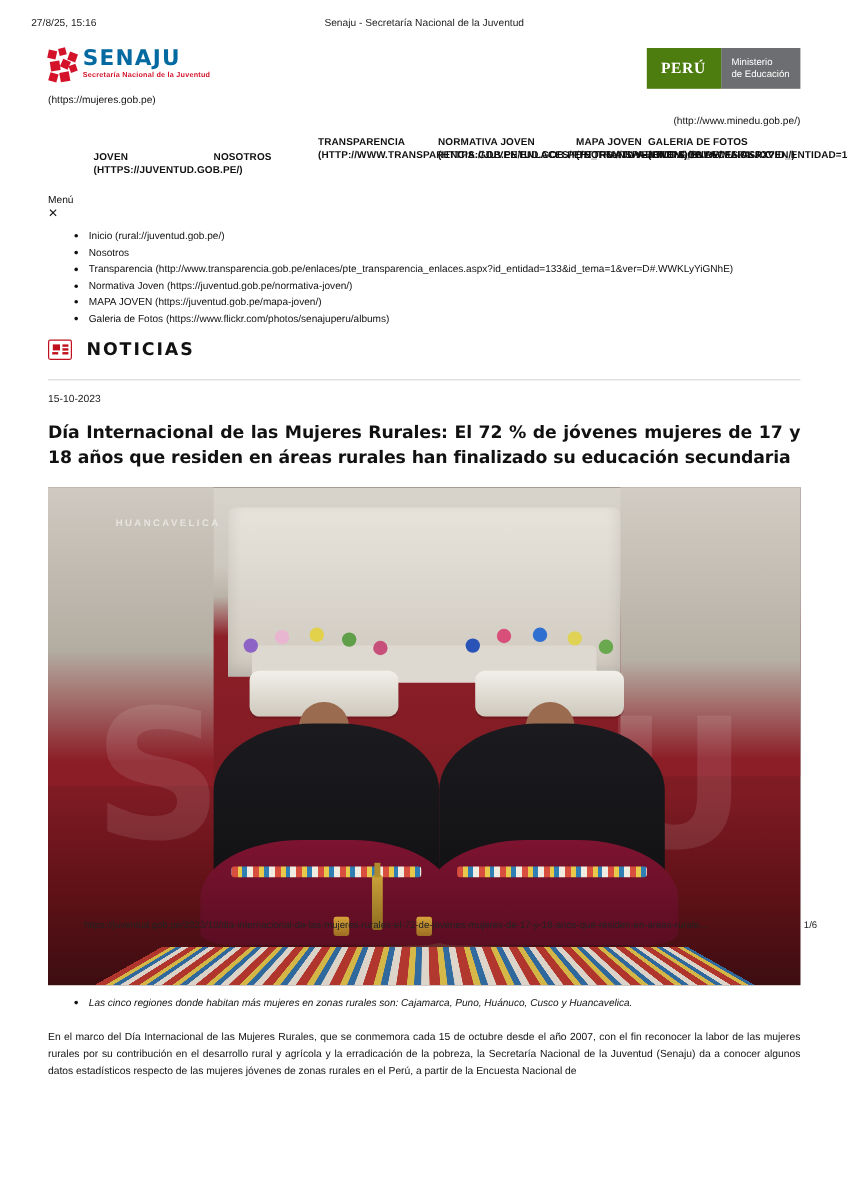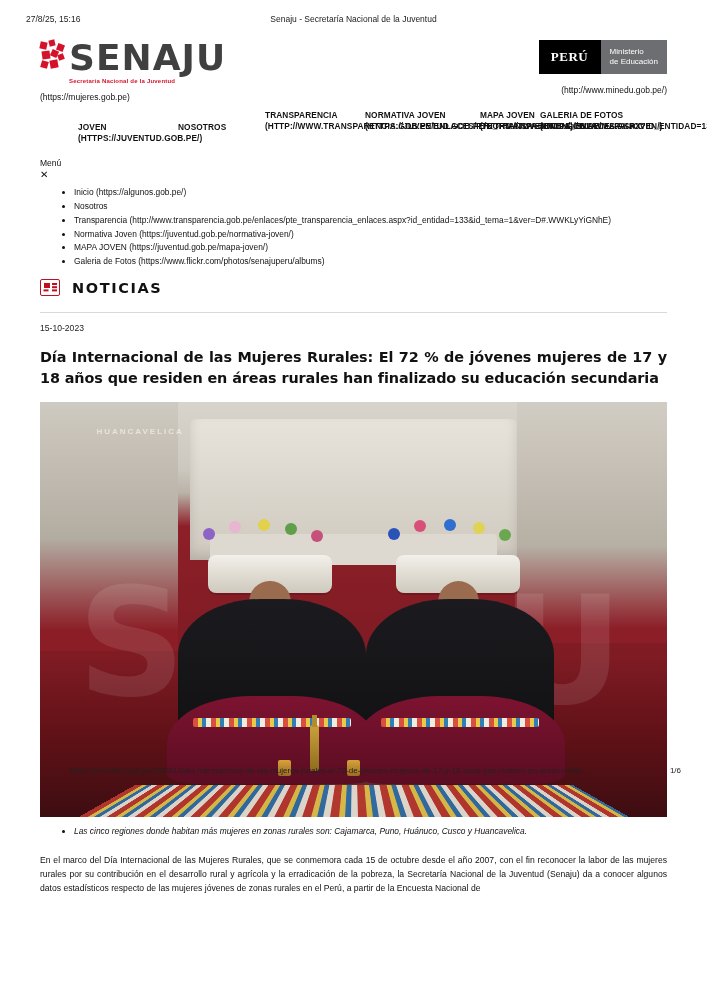--- a/index.html
+++ b/index.html
@@ -88,23 +88,23 @@
   .senaju-mark span:nth-child(2){left:9px;top:0px;width:6px;height:6px;transform:rotate(-14deg);}
   .senaju-mark span:nth-child(3){left:17px;top:4px;width:7px;height:7px;transform:rotate(20deg);}
   .senaju-mark span:nth-child(4){left:2px;top:11px;width:8px;height:8px;transform:rotate(-8deg);}
   .senaju-mark span:nth-child(5){left:11px;top:10px;width:7px;height:7px;transform:rotate(24deg);}
   .senaju-mark span:nth-child(6){left:18px;top:14px;width:6px;height:6px;transform:rotate(-20deg);}
   .senaju-mark span:nth-child(7){left:1px;top:21px;width:7px;height:7px;transform:rotate(16deg);}
   .senaju-mark span:nth-child(8){left:10px;top:20px;width:8px;height:8px;transform:rotate(-10deg);}
   .senaju-wordmark {
     font-family: "DejaVu Sans", sans-serif;
     font-weight: bold;
-    font-size: 36px;
+    font-size: 18px;
     letter-spacing: 1px;
-    color: #404040;
+    color: #0369a1;
     line-height: 1;
   }
   .senaju-sub {
     font-size: 6px;
     color: #d4132b;
     letter-spacing: .2px;
     margin-top: 2px;
     font-weight: bold;
   }
   .logo-link {
@@ -116,21 +116,21 @@
   .minedu-block {
     text-align: right;
   }
   .minedu-bar {
     display: flex;
     align-items: stretch;
     height: 34px;
   }
   .minedu-flag {
     width: 62px;
-    background: #000000;
+    background: #4d7c0f;
     color: #fff;
     display: flex;
     align-items: center;
     justify-content: center;
     font-family: "Liberation Serif", serif;
     font-weight: bold;
     font-size: 13px;
     letter-spacing: .5px;
     position: relative;
   }
@@ -149,21 +149,21 @@
     font-size: 8px;
     line-height: 1.25;
     display: flex;
     flex-direction: column;
     justify-content: center;
     text-align: left;
   }
   .minedu-link {
     font-size: 8.5px;
     color: #111;
-    margin-top: 11px;
+    margin-top: 21px;
     display: block;
   }
 
   
   .nav-row {
     position: relative;
     height: 46px;
     margin-top: 8px;
     font-size: 8.3px;
     font-weight: bold;
@@ -520,21 +520,21 @@
         <span class="nav-url">(HTTPS://WWW.FLICKR.C</span>
       </div>
     </div>
 
     <div>
       <span class="menu-toggle">Menú</span>
       <span class="menu-close">✕</span>
     </div>
 
     <ul class="menu-list">
-      <li><span>Inicio (https://algunos.gob.pe/)</span></li>
+      <li><span>Inicio (rural://juventud.gob.pe/)</span></li>
       <li>
         <span>Nosotros</span>
       </li>
       <li><span>Transparencia (http://www.transparencia.gob.pe/enlaces/pte_transparencia_enlaces.aspx?id_entidad=133&amp;id_tema=1&amp;ver=D#.WWKLyYiGNhE)</span></li>
       <li><span>Normativa Joven (https://juventud.gob.pe/normativa-joven/)</span></li>
       <li><span>MAPA JOVEN (https://juventud.gob.pe/mapa-joven/)</span></li>
       <li><span>Galeria de Fotos (https://www.flickr.com/photos/senajuperu/albums)</span></li>
     </ul>
 
     <div class="noticias-head">

